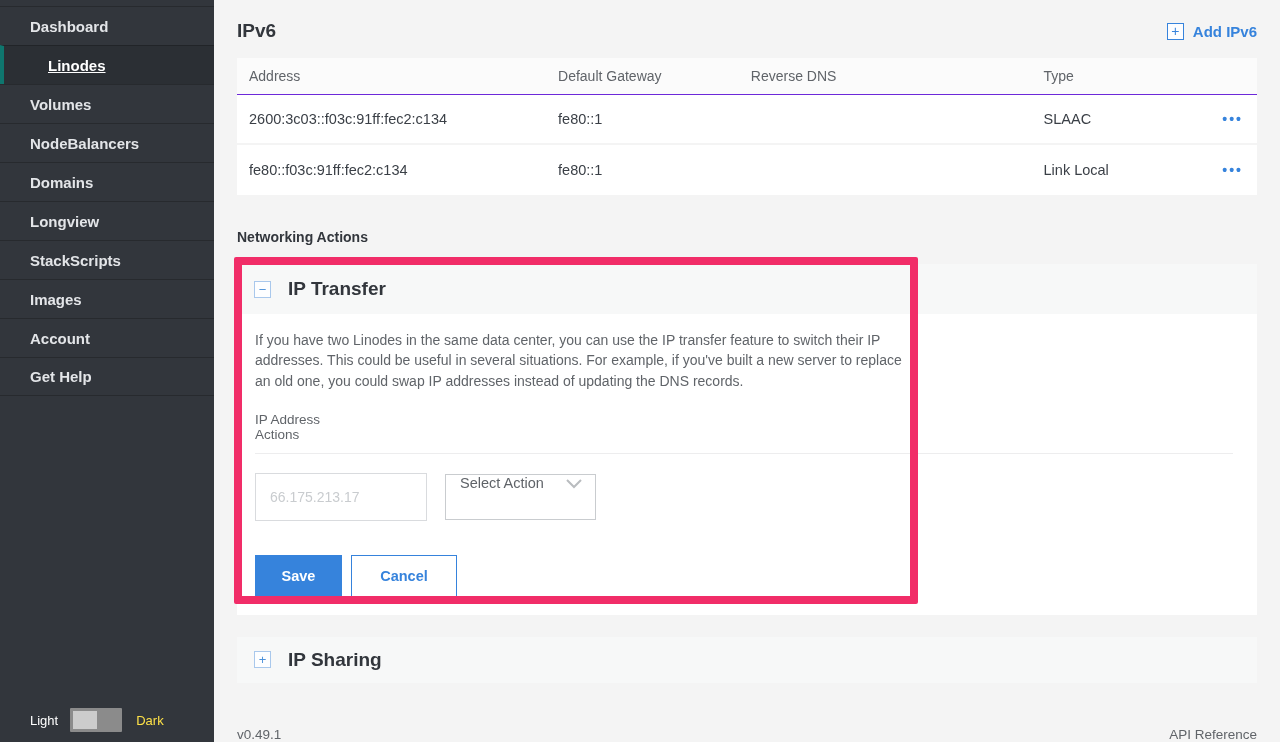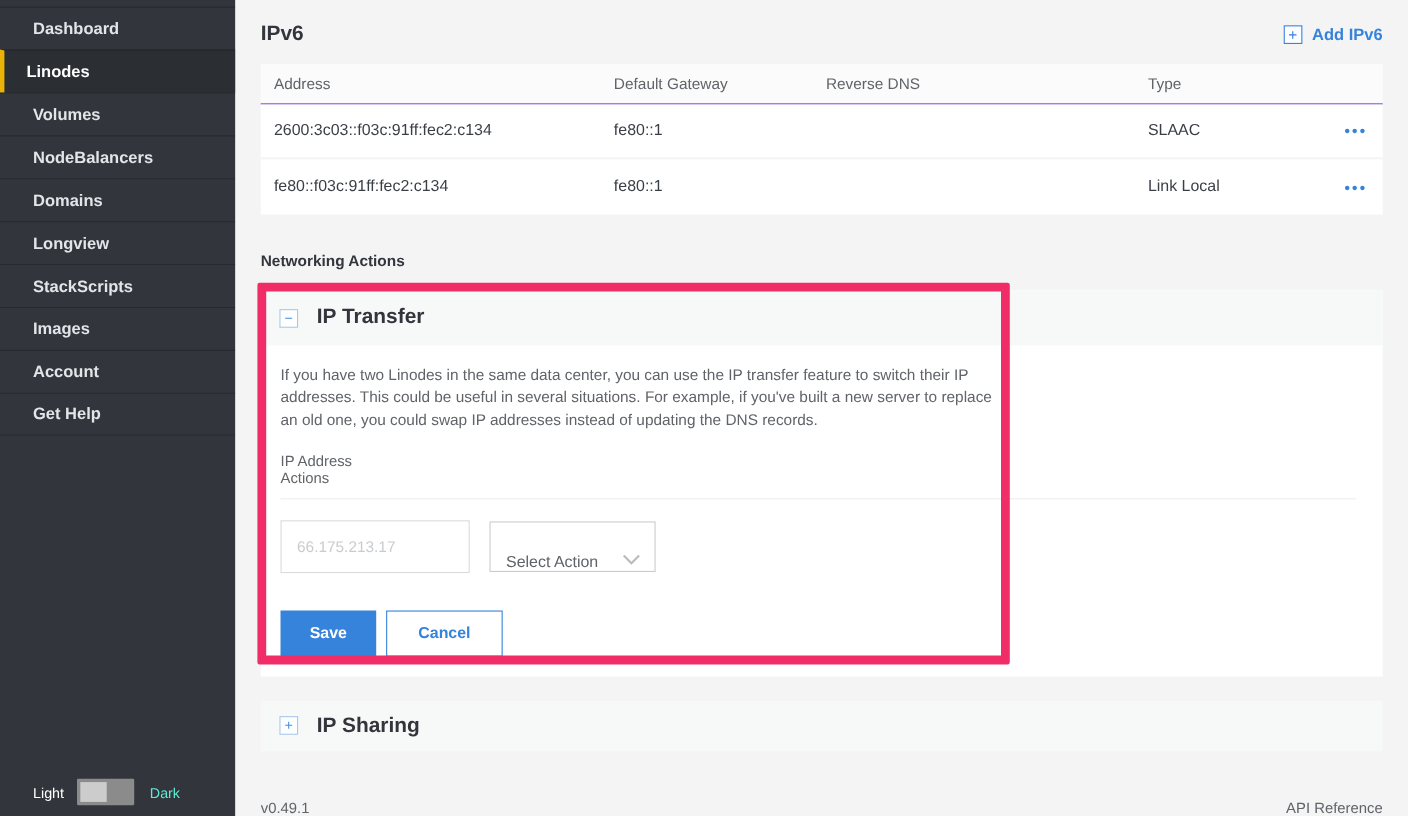--- a/index.html
+++ b/index.html
@@ -15,27 +15,27 @@
   .sidebar { width:214px; flex-shrink:0; background:#32363C; position:relative; }
   .logo { display:flex; align-items:center; gap:11px; padding:15px 0 13px 17px; }
   .logo-text { color:#fff; font-size:24px; font-weight:700; letter-spacing:.3px; }
   .nav { margin-top:6px; }
   .nav-item {
     height:39px; display:flex; align-items:center; padding-left:30px;
     color:#e3e5e8; font-size:15px; font-weight:600;
     border-top:1px solid rgba(0,0,0,0.22); cursor:pointer;
   }
   .nav-item:last-child { border-bottom:1px solid rgba(0,0,0,0.22); }
-  .nav-item.active { background:#2b2f34; border-left:4px solid #eab308; padding-left:20px; color:#fff; }
+  .nav-item.active { background:#2b2f34; border-left:4px solid #0f766e; padding-left:44px; color:#fff;text-decoration:underline; }
 
   .theme-toggle { position:absolute; bottom:10px; left:0; width:100%; display:flex; align-items:center; padding-left:30px; }
   .toggle-light { color:#ffffff; font-size:13px; }
   .toggle-switch { margin-left:12px; width:52px; height:24px; background:#8b8b8b; position:relative; cursor:pointer; border-radius:1px; }
   .toggle-knob { position:absolute; left:3px; top:3px; width:24px; height:18px; background:#cccccc; }
-  .toggle-dark { margin-left:14px; color:#5eead4; font-size:13px;text-align:center; }
+  .toggle-dark { margin-left:14px; color:#fde047; font-size:13px;text-align:center; }
 
   
   .main { flex:1; position:relative; padding:0 23px; background:#f4f4f4; }
   .page-header { height:58px; display:flex; align-items:center; justify-content:space-between; padding-top:4px; }
   .page-title { margin:0; font-size:19px; font-weight:700; color:#32363C; }
   .add-link { display:flex; align-items:center; gap:9px; color:#3683DC; font-size:15px; font-weight:700; cursor:pointer; text-decoration:none; }
   .box-icon {
     width:17px; height:17px; border:1px solid #3683DC; background:#fcfdff;
     display:flex; align-items:center; justify-content:center;
     font-size:14px; line-height:1; color:#3683DC; font-weight:400;
@@ -77,21 +77,21 @@
   .label-ip { width:194px; }
   .divider { margin-top:11px; border-bottom:1px solid #ededee; }
   .controls { margin-top:19px; display:flex; align-items:center; }
   .ip-input {
     width:172px; height:48px; border:1px solid #d9dbde; padding:0 14px;
     font-size:14px; color:#32363C; font-family:inherit; background:#fff; outline:none;
   }
   .ip-input::placeholder { color:#c9cccf; }
   .select {
     margin-left:18px; width:151px; height:46px; border:1px solid #c9cccf; background:#fff;
-    display:flex; align-items:flex-end; justify-content:space-between; padding:0 13px 0 14px; cursor:pointer;
+    display:flex; align-items:flex-start; justify-content:space-between; padding:0 13px 0 14px; cursor:pointer;
   }
   .select-value { color:#5f6368; font-size:14.5px; }
   .buttons { margin-top:34px; display:flex; }
   .btn-save {
     width:87px; height:42px; background:#3683DC; color:#fff; border:none;
     font-size:14.5px; font-weight:700; font-family:inherit; cursor:pointer;
   }
   .btn-cancel {
     margin-left:9px; width:106px; height:42px; background:#fff; color:#3683DC;
     border:1px solid #3683DC; font-size:14.5px; font-weight:700; font-family:inherit; cursor:pointer;

